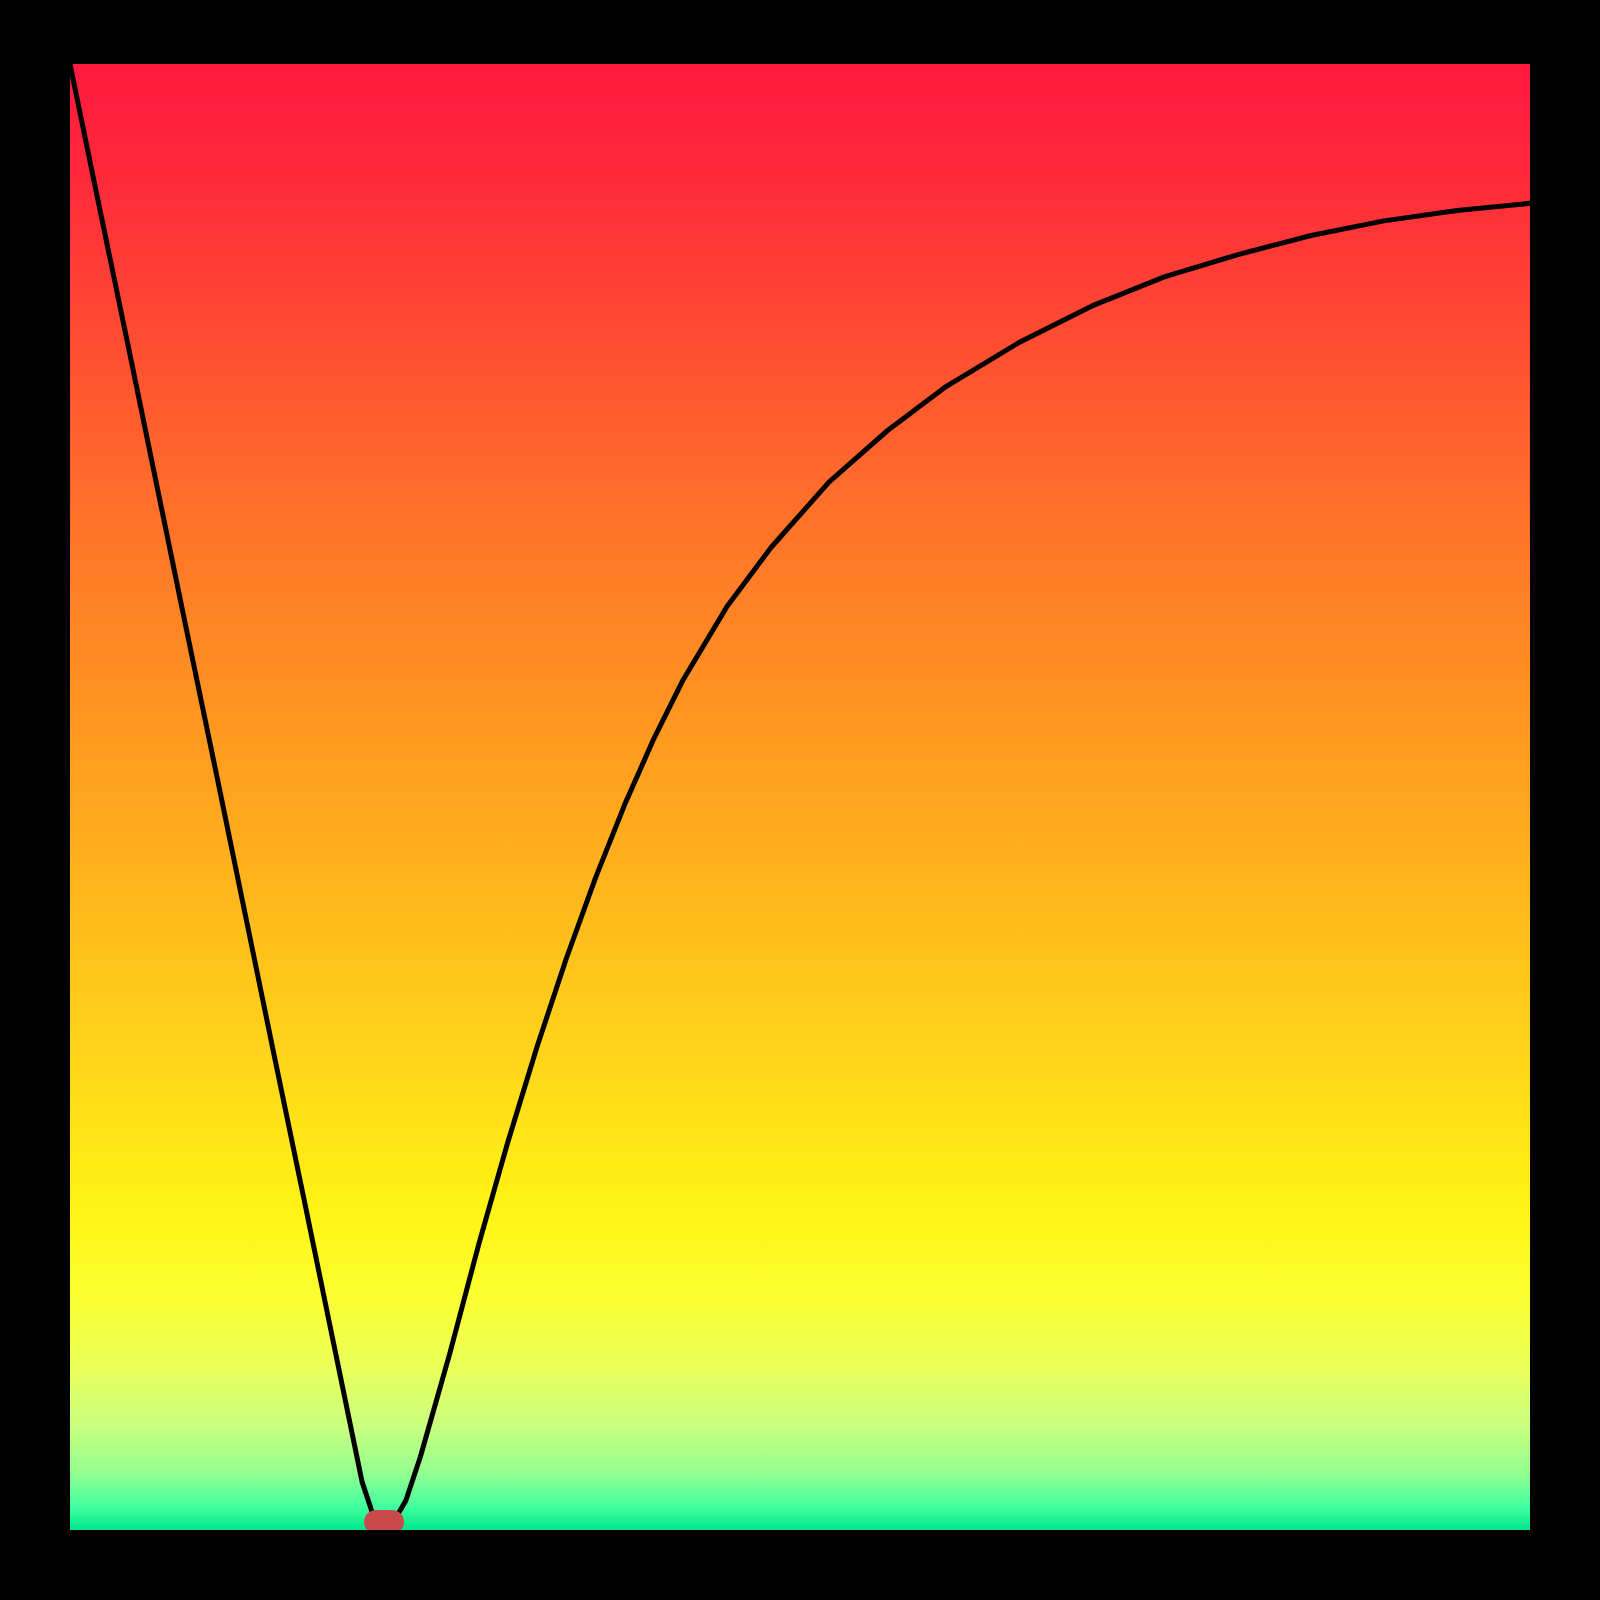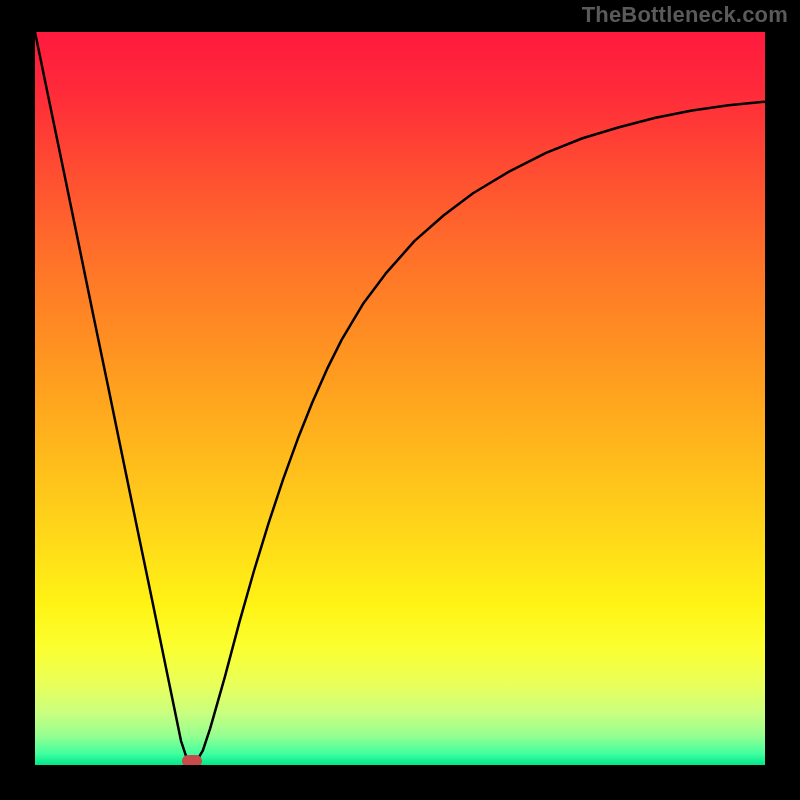--- a/index.html
+++ b/index.html
@@ -49,21 +49,20 @@
     height: 12px;
     border-radius: 6px;
     transform: translate(-50%, -50%);
     pointer-events: none;
   }
 </style>
 </head>
 <body>
 
 <div class="frame">
-  <div class="watermark">TheBottleneck.com</div>
 
   <div class="plot-area" id="plot" style="background: linear-gradient(rgb(255, 26, 62) 0%, rgb(255, 42, 58) 8%, rgb(255, 74, 50) 18%, rgb(255, 111, 42) 30%, rgb(255, 143, 34) 42%, rgb(255, 178, 28) 55%, rgb(255, 214, 26) 68%, rgb(255, 243, 20) 78%, rgb(251, 255, 48) 84%, rgb(233, 255, 90) 89%, rgb(200, 255, 128) 93%, rgb(149, 255, 144) 96%, rgb(64, 255, 160) 98.5%, rgb(0, 231, 138) 100%);">
     <svg class="curve" id="curve-svg" viewBox="0 0 730 733" preserveAspectRatio="none">
       <path id="curve-path" fill="none" d="M0.00 0.00 L14.60 71.10 L29.20 141.47 L43.80 212.57 L58.40 283.67 L73.00 354.04 L87.60 425.14 L102.20 496.24 L116.80 566.61 L131.40 637.71 L146.00 708.81 L153.30 730.80 L160.60 730.80 L167.90 718.34 L175.20 696.35 L189.80 645.04 L204.40 590.07 L219.00 538.75 L233.60 491.11 L248.20 447.13 L262.80 406.81 L277.40 370.17 L292.00 337.18 L306.60 307.86 L328.50 271.21 L350.40 241.89 L379.60 208.90 L408.80 183.25 L438.00 161.26 L474.50 139.27 L511.00 120.95 L547.50 106.28 L584.00 95.29 L620.50 85.76 L657.00 78.43 L693.50 73.30 L730.00 69.63" stroke="#000000" stroke-width="2.5" stroke-linejoin="round" stroke-linecap="round"></path>
     </svg>
     <div class="marker" id="min-marker" style="left: 156.95px; top: 729.335px; background: rgb(201, 74, 74);"></div>
   </div>
 </div>
 
 </body></html>

